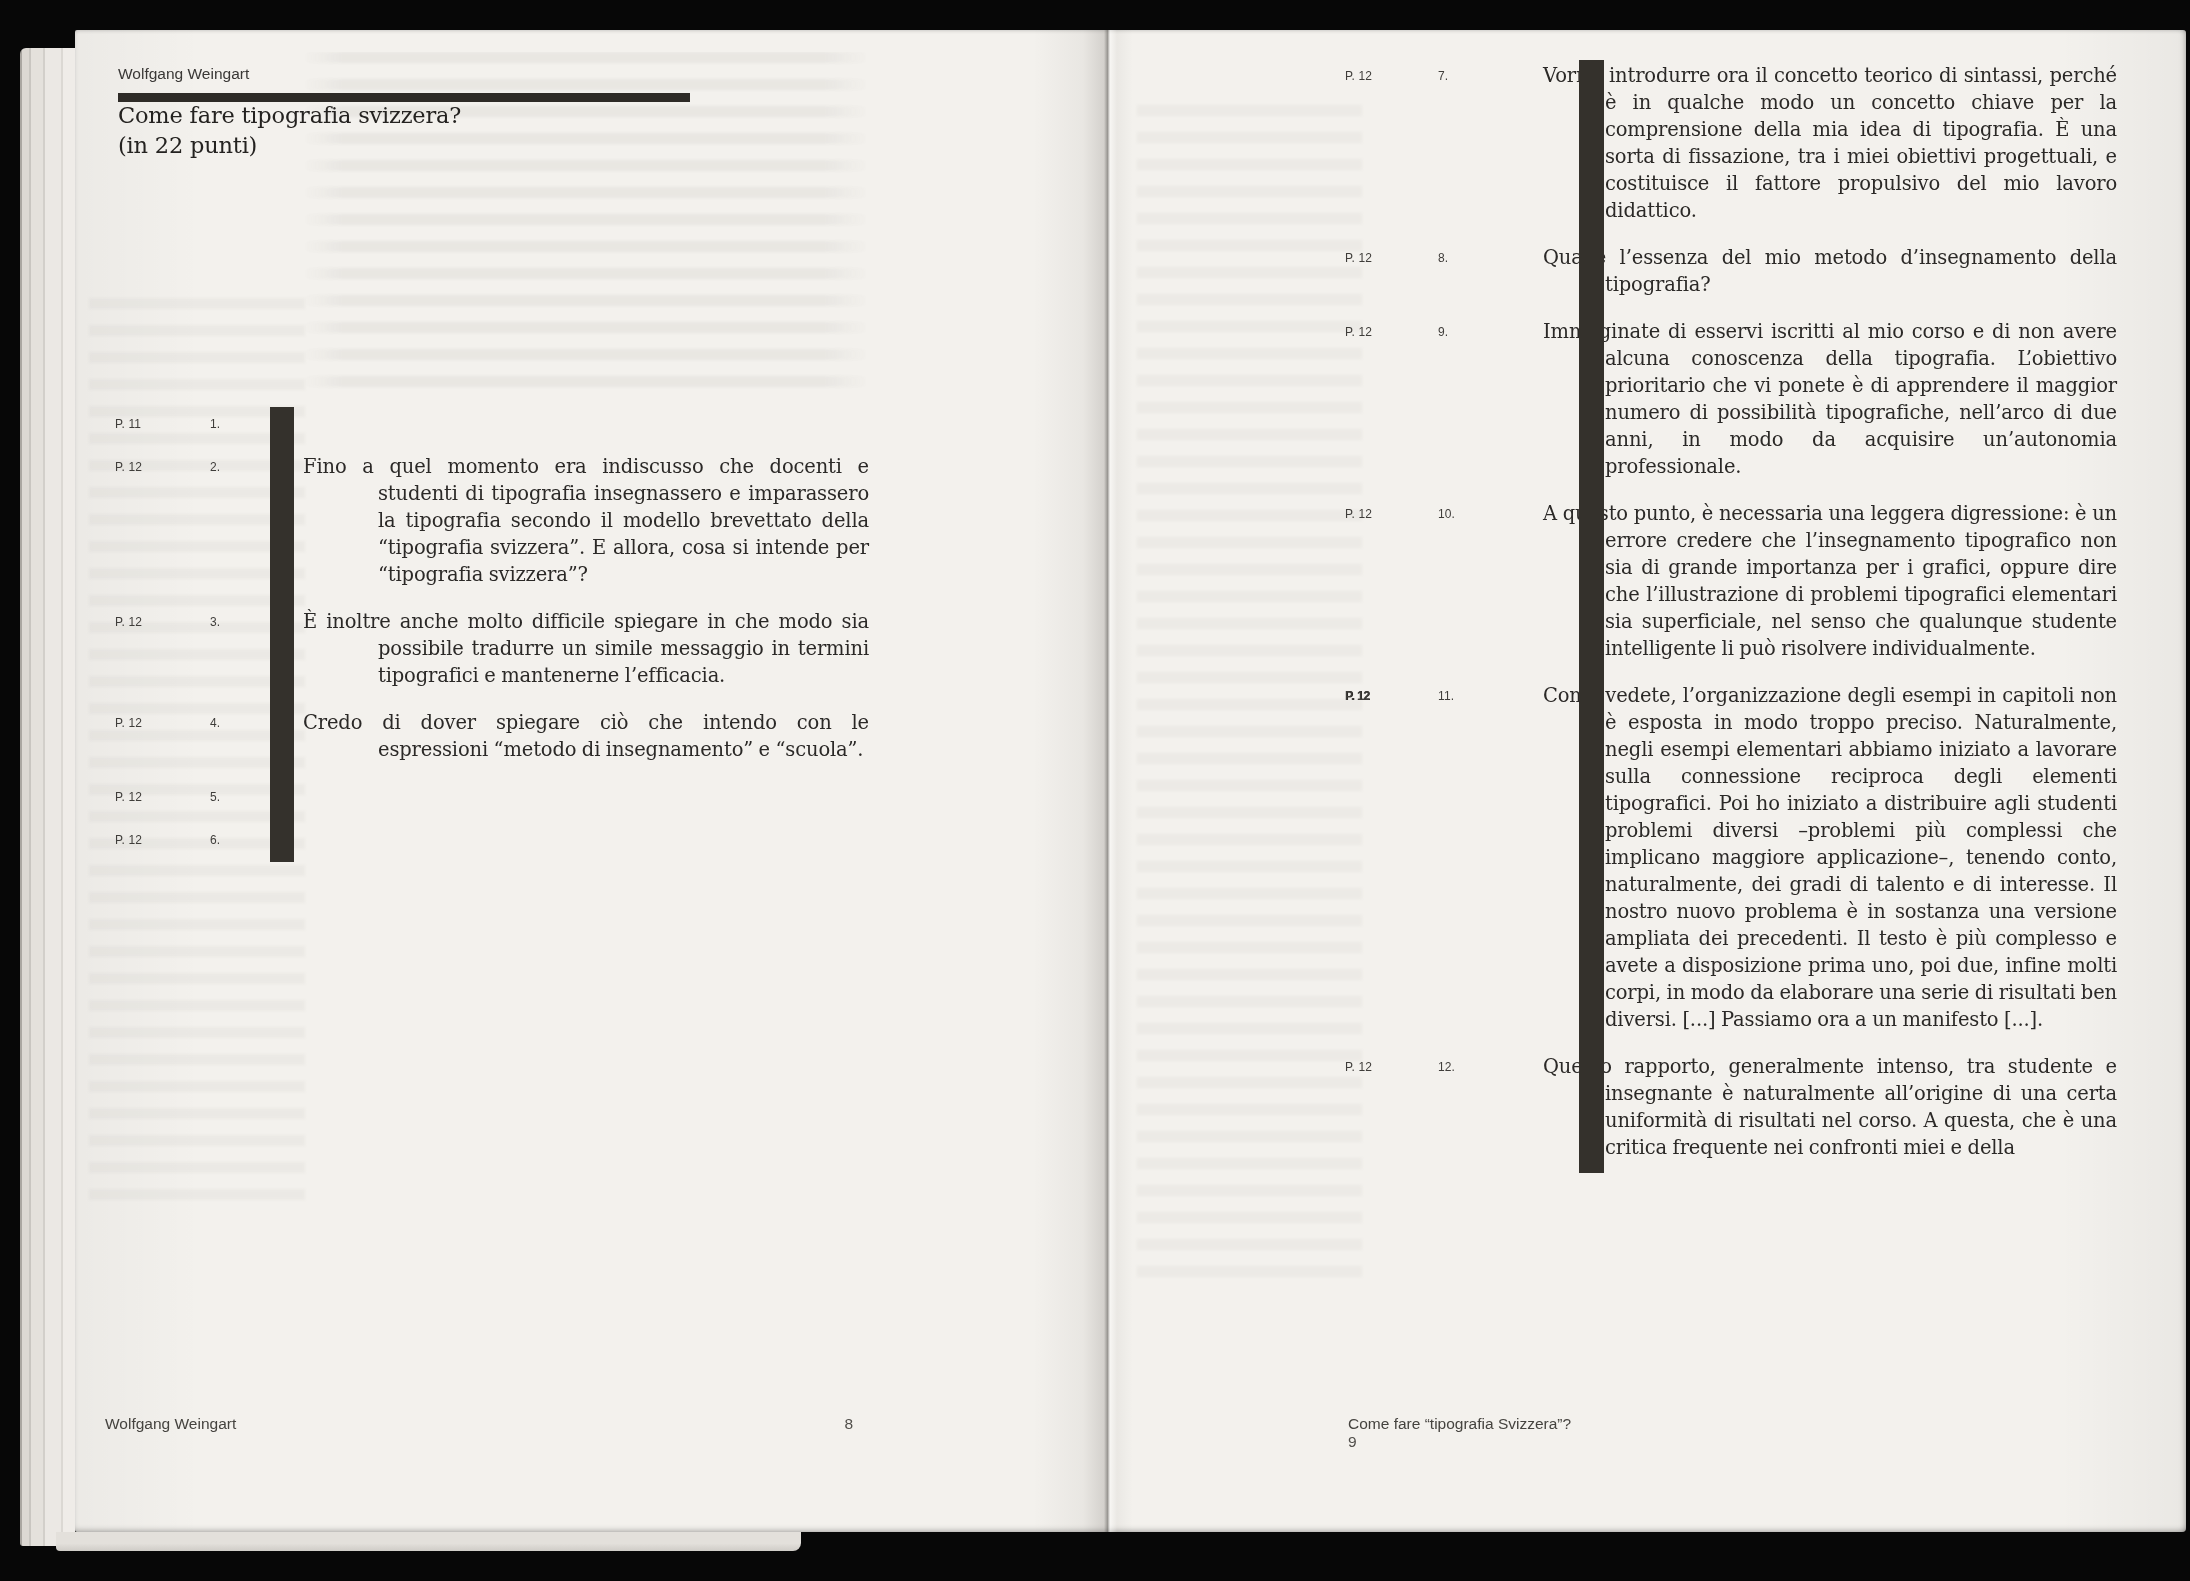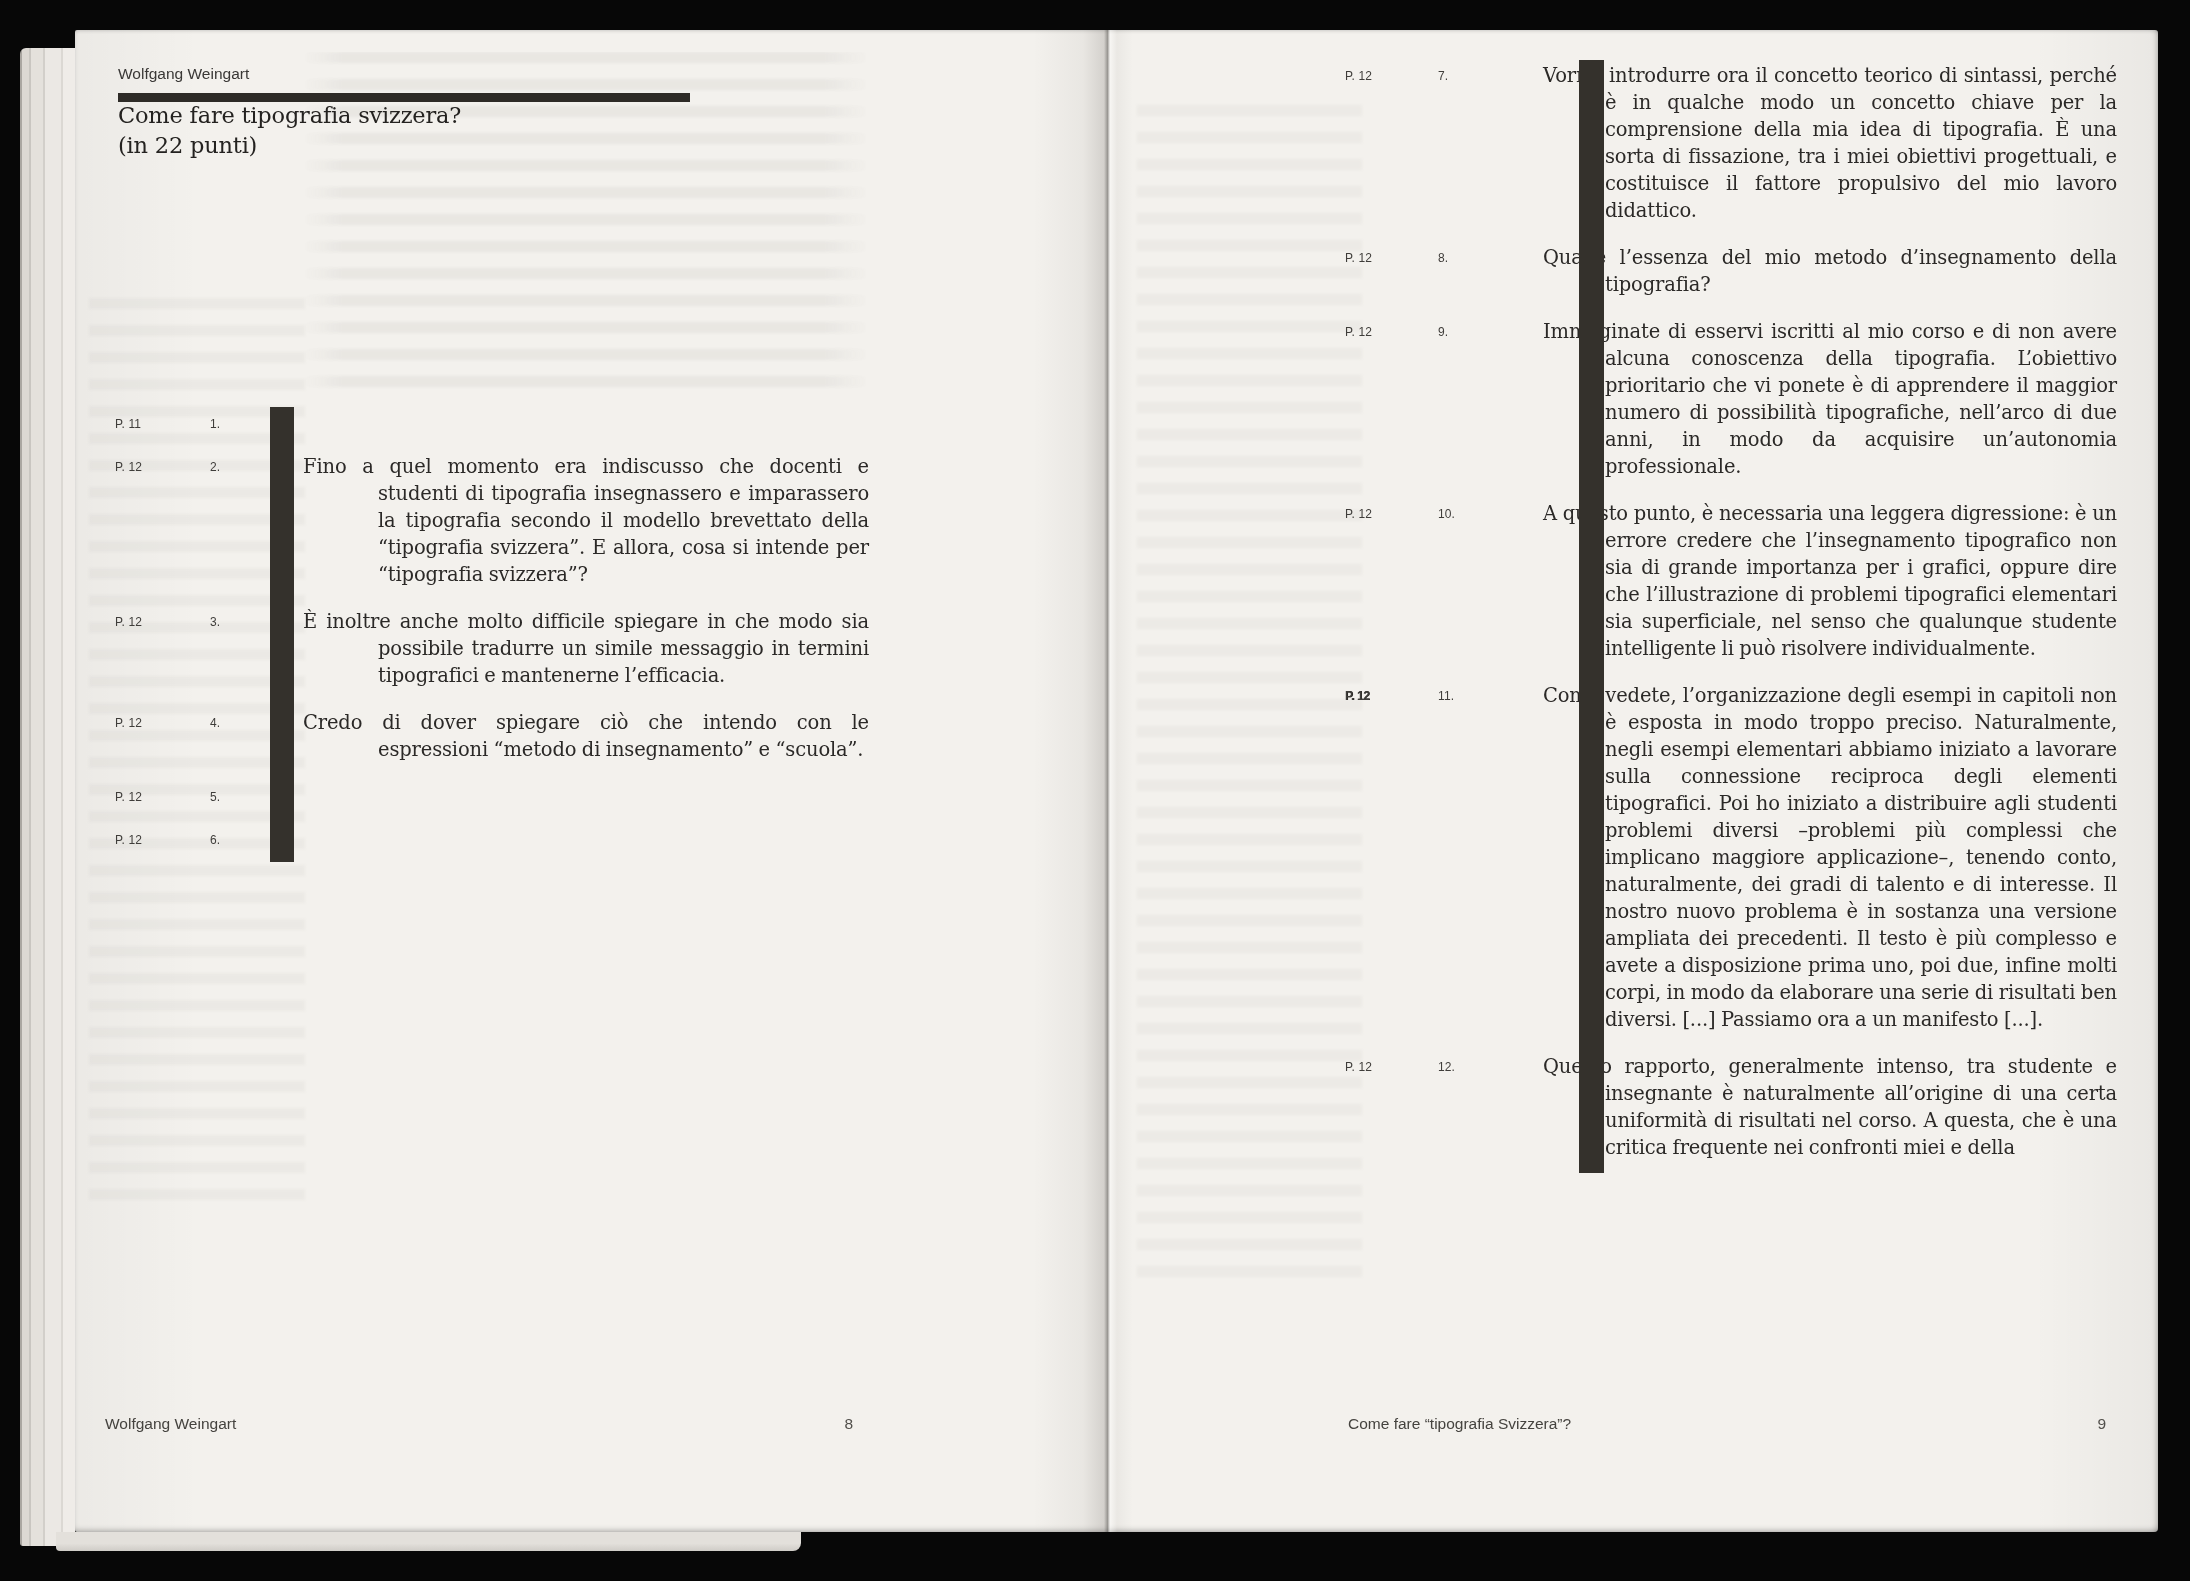--- a/index.html
+++ b/index.html
@@ -27,20 +27,21 @@
   
   .spread{
     position:absolute;left:75px;top:30px;width:2083px;height:1502px;
     background:
       linear-gradient(90deg, rgba(0,0,0,0.03) 0%, rgba(0,0,0,0) 6%, rgba(0,0,0,0) 94%, rgba(0,0,0,0.04) 100%),
       #f3f1ed;
     box-shadow: inset 0 -4px 6px -3px rgba(0,0,0,0.30),
                 inset -4px 0 6px -3px rgba(0,0,0,0.22),
                 inset 0 3px 4px -3px rgba(0,0,0,0.18);
     border-radius:2px 3px 4px 2px;
+    padding-left:28px;
   }
   .gutter{
     position:absolute;left:958px;top:0;width:100px;height:100%;
     background:linear-gradient(90deg,
       rgba(70,64,58,0) 0%,
       rgba(70,64,58,0.06) 50%,
       rgba(70,64,58,0.18) 71%,
       rgba(45,42,38,0.45) 74.5%,
       rgba(255,255,255,0.35) 77%,
       rgba(70,64,58,0.05) 84%,
@@ -99,21 +100,21 @@
   .right-items .txt{padding-left:62px;text-indent:-62px;}
   .vbar{position:absolute;background:#34312c;}
   .left-items .vbar{left:155px;top:-3px;width:24px;height:calc(100% + 16px);}
   .right-items .vbar{left:234px;top:-2px;width:25px;height:calc(100% + 14px);}
   
   .pg-footer{
     position:absolute;top:1385px;display:flex;justify-content:space-between;
     font-size:15.5px;color:#45433f;
   }
   .pg-footer.left-footer{left:30px;width:748px;}
-  .pg-footer.right-footer{left:1273px;width:758px;}
+  .pg-footer.right-footer{left:1273px;width:758px;flex-direction:column;}
   .pageno{color:#514f4b;}
 </style>
 </head>
 <body>
 
 <div class="page-stack"></div>
 <div class="page-stack-bottom"></div>
 
 <div class="spread">
 

